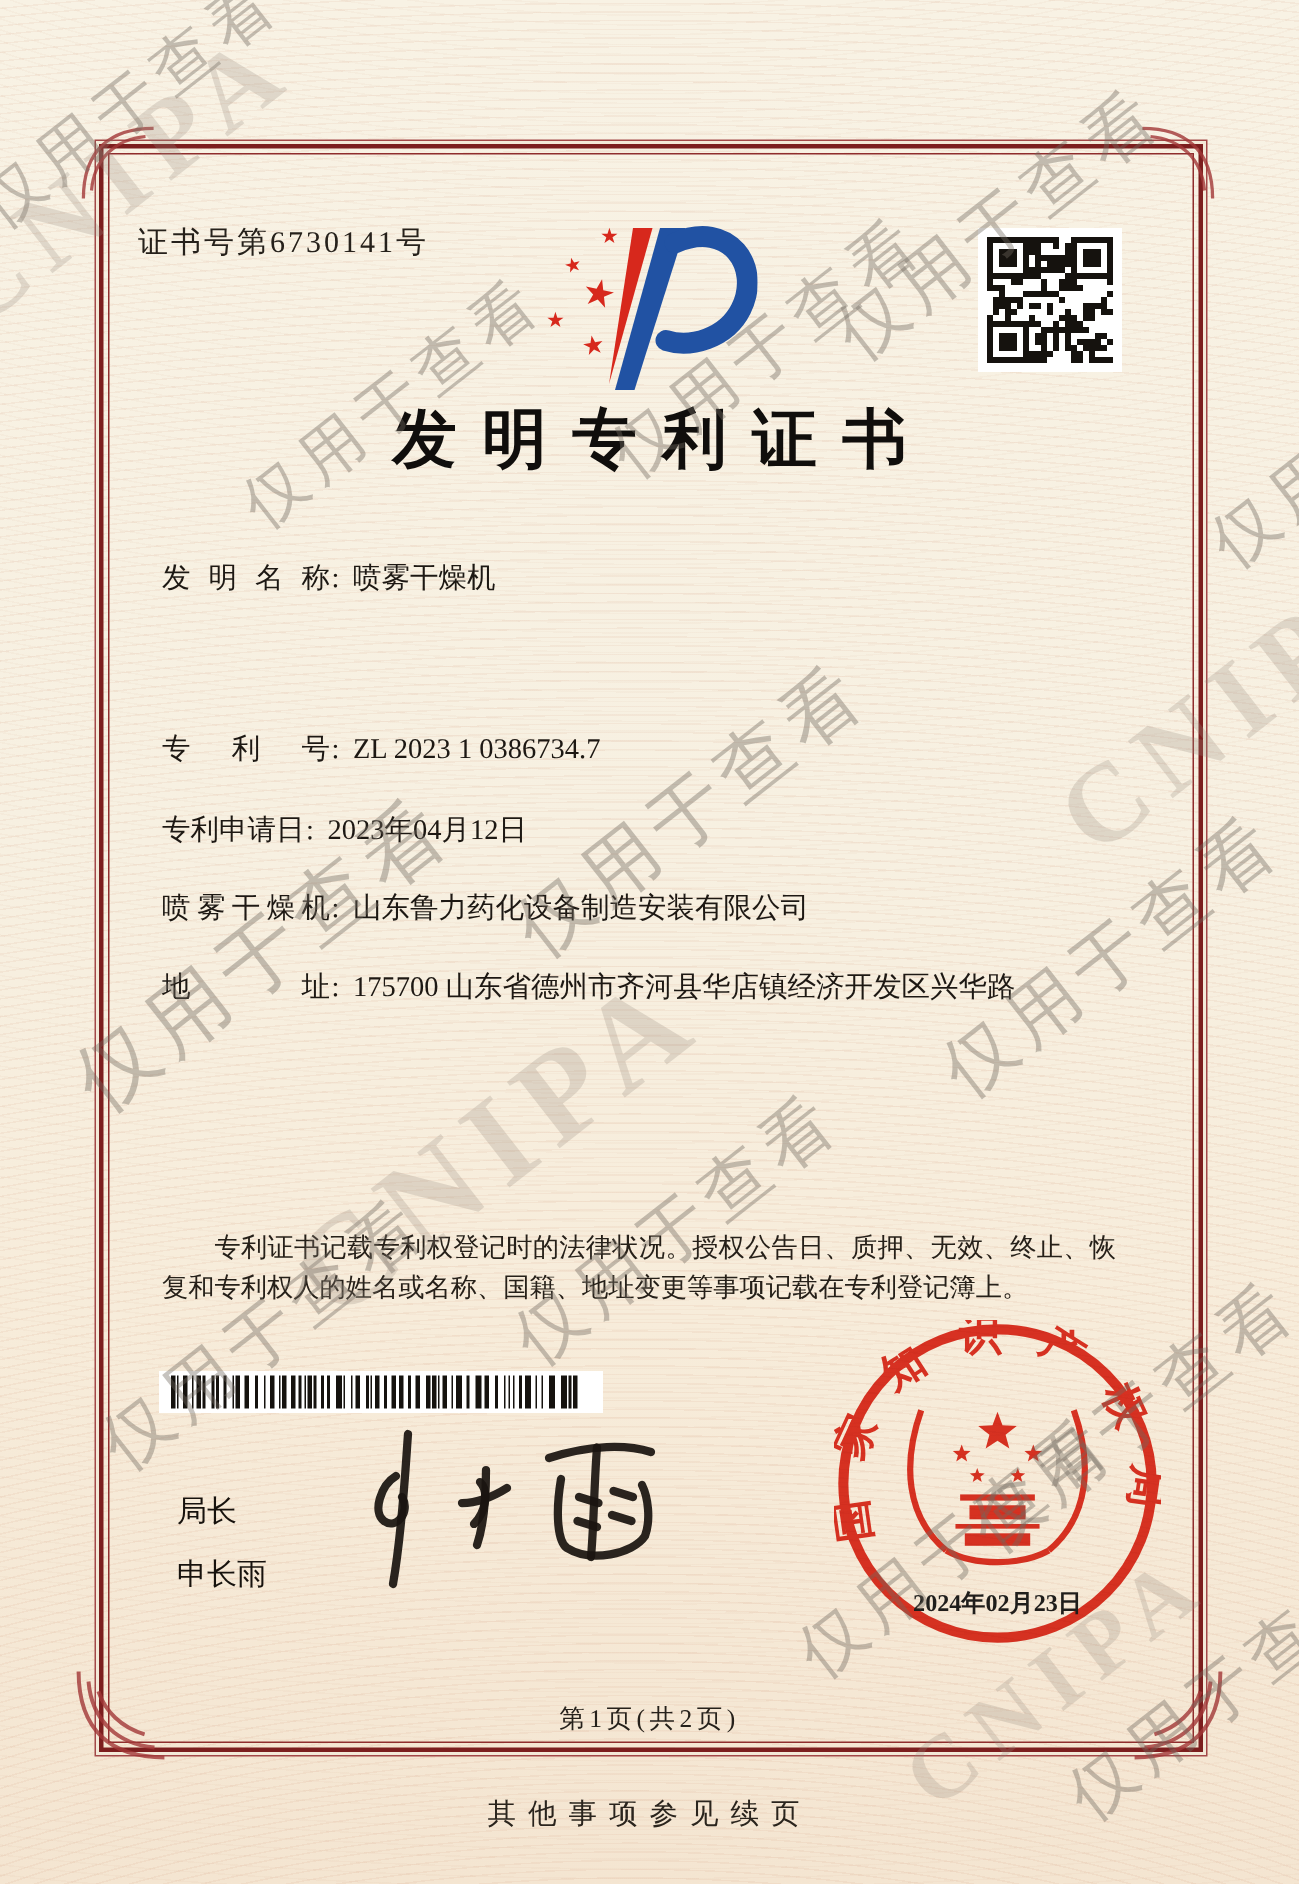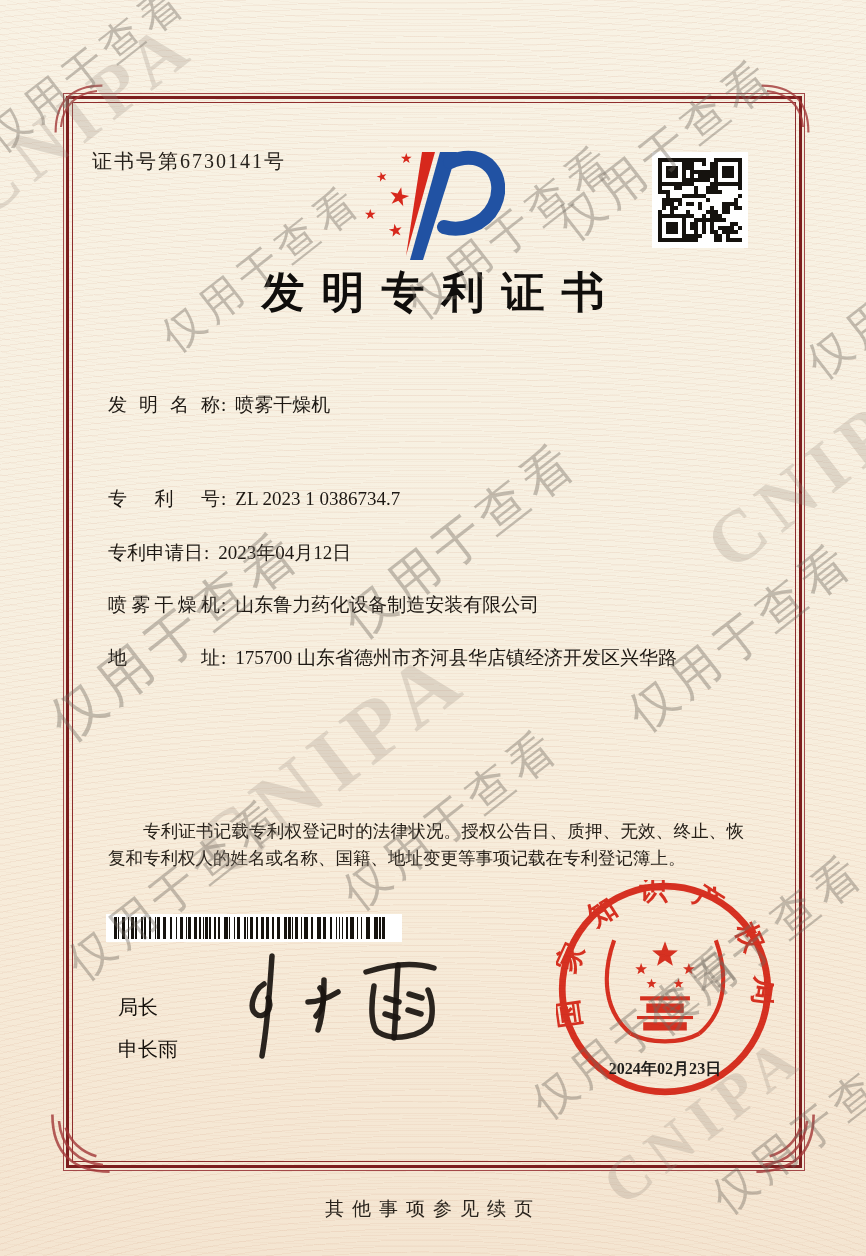--- a/index.html
+++ b/index.html
@@ -323,21 +323,21 @@
         <i style="left: 60px; top: 80px; width: 4px; height: 4px;"></i>
         <i style="left: 68px; top: 80px; width: 4px; height: 4px;"></i>
         <i style="left: 72px; top: 80px; width: 4px; height: 4px;"></i>
         <i style="left: 76px; top: 80px; width: 4px; height: 4px;"></i>
         <i style="left: 80px; top: 80px; width: 4px; height: 4px;"></i>
       </div>
     </div>
 
   <div class="title">发明专利证书</div>
 
-  <div class="row" style="top:392px">
+  <div class="row" style="top:372px">
     <span class="lbl">发明名称</span><span class="colon">:</span><span class="val">喷雾干燥机</span>
   </div>
   <div class="row" style="top:486px">
     <span class="lbl">专利号</span><span class="colon">:</span><span class="val">ZL 2023 1 0386734.7</span>
   </div>
   <div class="row" style="top:540px">
     <span class="lbl plain">专利申请日</span><span class="colon">:</span><span class="val">2023年04月12日</span>
   </div>
   <div class="row" style="top:592px">
     <span class="lbl">喷雾干燥机</span><span class="colon">:</span><span class="val">山东鲁力药化设备制造安装有限公司</span>
@@ -384,20 +384,21 @@
       <path d="M154,58 C166,92 164,126 138,148" fill="none" stroke-width="4"></path>
       <path d="M72,148 C90,158 120,158 138,148" fill="none" stroke-width="4"></path>
       <rect x="81" y="112" width="48" height="4" stroke="none"></rect>
       <rect x="87" y="119" width="36" height="9" stroke="none"></rect>
       <rect x="78" y="131" width="54" height="3" stroke="none"></rect>
       <rect x="84" y="137" width="42" height="8" stroke="none"></rect>
     </g>
     <text x="105" y="187" text-anchor="middle" font-size="15.5" font-weight="600" fill="#141414">2024年02月23日</text>
   </svg>
 
+  <div class="pageno">第1页(共2页)</div>
   <div class="footer">其他事项参见续页</div>
 <div class="wm" style="left: -25px; top: 120px; font-size: 42px;">仅用于查看</div>
     <div class="wm" style="left: 150px; top: 320px; font-size: 42px;">仅用于查看</div>
     <div class="wm" style="left: 395px; top: 285px; font-size: 44px;">仅用于查看</div>
     <div class="wm" style="left: 545px; top: 205px; font-size: 46px;">仅用于查看</div>
     <div class="wm" style="left: 795px; top: 345px; font-size: 44px;">仅用于查看</div>
     <div class="wm" style="left: 35px; top: 700px; font-size: 54px;">仅用于查看</div>
     <div class="wm" style="left: 330px; top: 600px; font-size: 50px;">仅用于查看</div>
     <div class="wm" style="left: 615px; top: 695px; font-size: 48px;">仅用于查看</div>
     <div class="wm" style="left: 330px; top: 875px; font-size: 46px;">仅用于查看</div>

